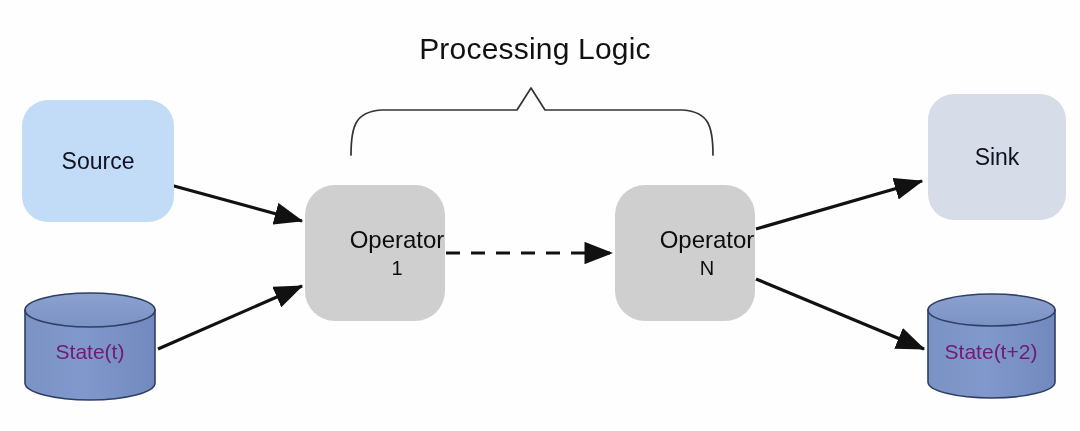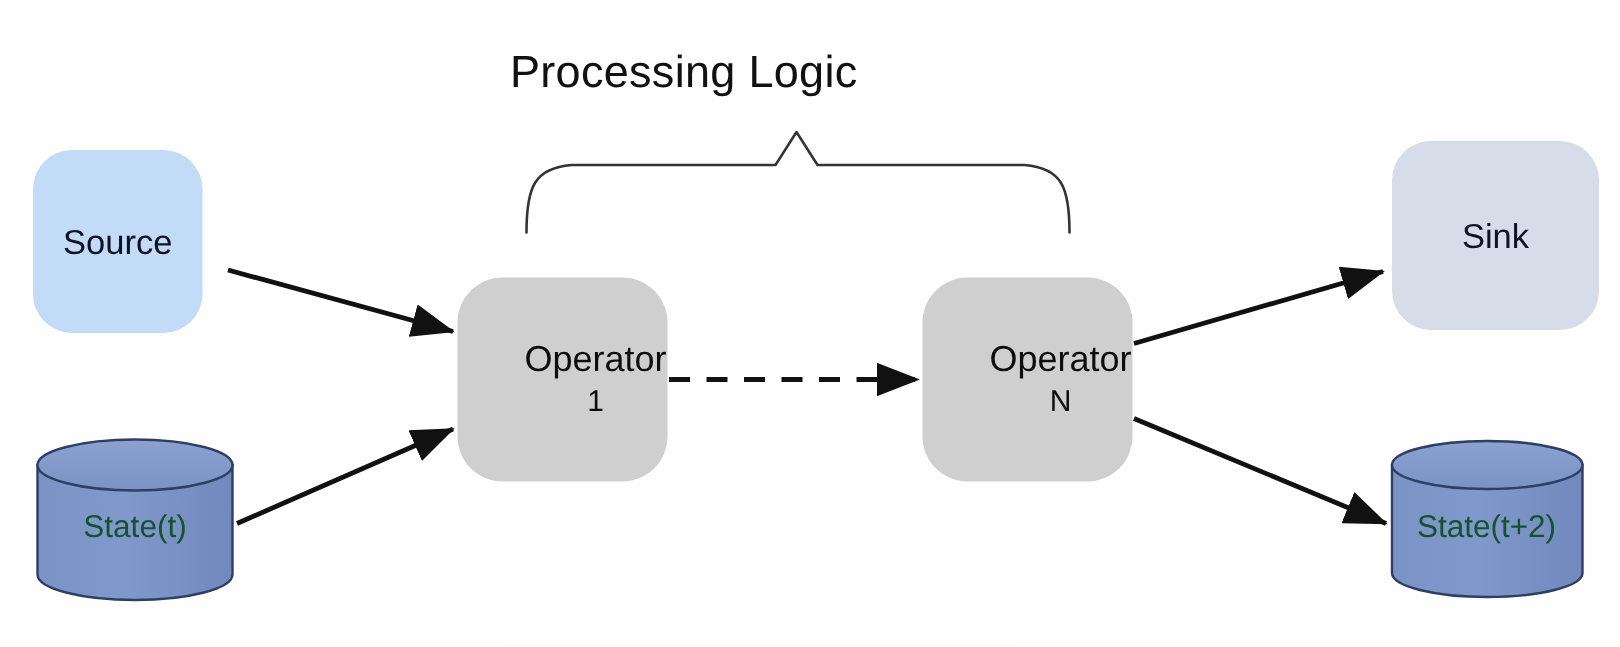--- a/index.html
+++ b/index.html
@@ -33,21 +33,21 @@
     flex-direction: column;
     text-align: center;
     line-height: 1.05;
   }
   .rounded-node {
     border-radius: 26px;
   }
   .node-source {
     left: 22px;
     top: 100px;
-    width: 113px;
+    width: 152px;
     height: 122px;
     background: #c2dcf7;
     color: #111122;
     font-size: 23px;
   }
   .node-sink {
     left: 928px;
     top: 94px;
     width: 138px;
     height: 126px;
@@ -73,41 +73,41 @@
     top: 185px;
     width: 140px;
     height: 136px;
   }
   .op-sub {
     font-size: 20px;
     margin-top: 6px;
   }
   .cyl-label {
     position: absolute;
-    color: #14532d;
+    color: #701a75;
     font-size: 21px;
     text-align: center;
     white-space: nowrap;
   }
   .cyl-label-1 {
     left: 25px;
     top: 340px;
     width: 130px;
   }
   .cyl-label-2 {
     left: 926px;
     top: 340px;
     width: 130px;
   }
   .title-text {
     position: absolute;
     left: 340px;
     top: 32px;
     width: 390px;
-    text-align: left;
+    text-align: center;
     font-size: 30px;
     color: #111111;
     letter-spacing: 0.2px;
   }
 </style>
 </head>
 <body>
 
 <div id="canvas">
 

